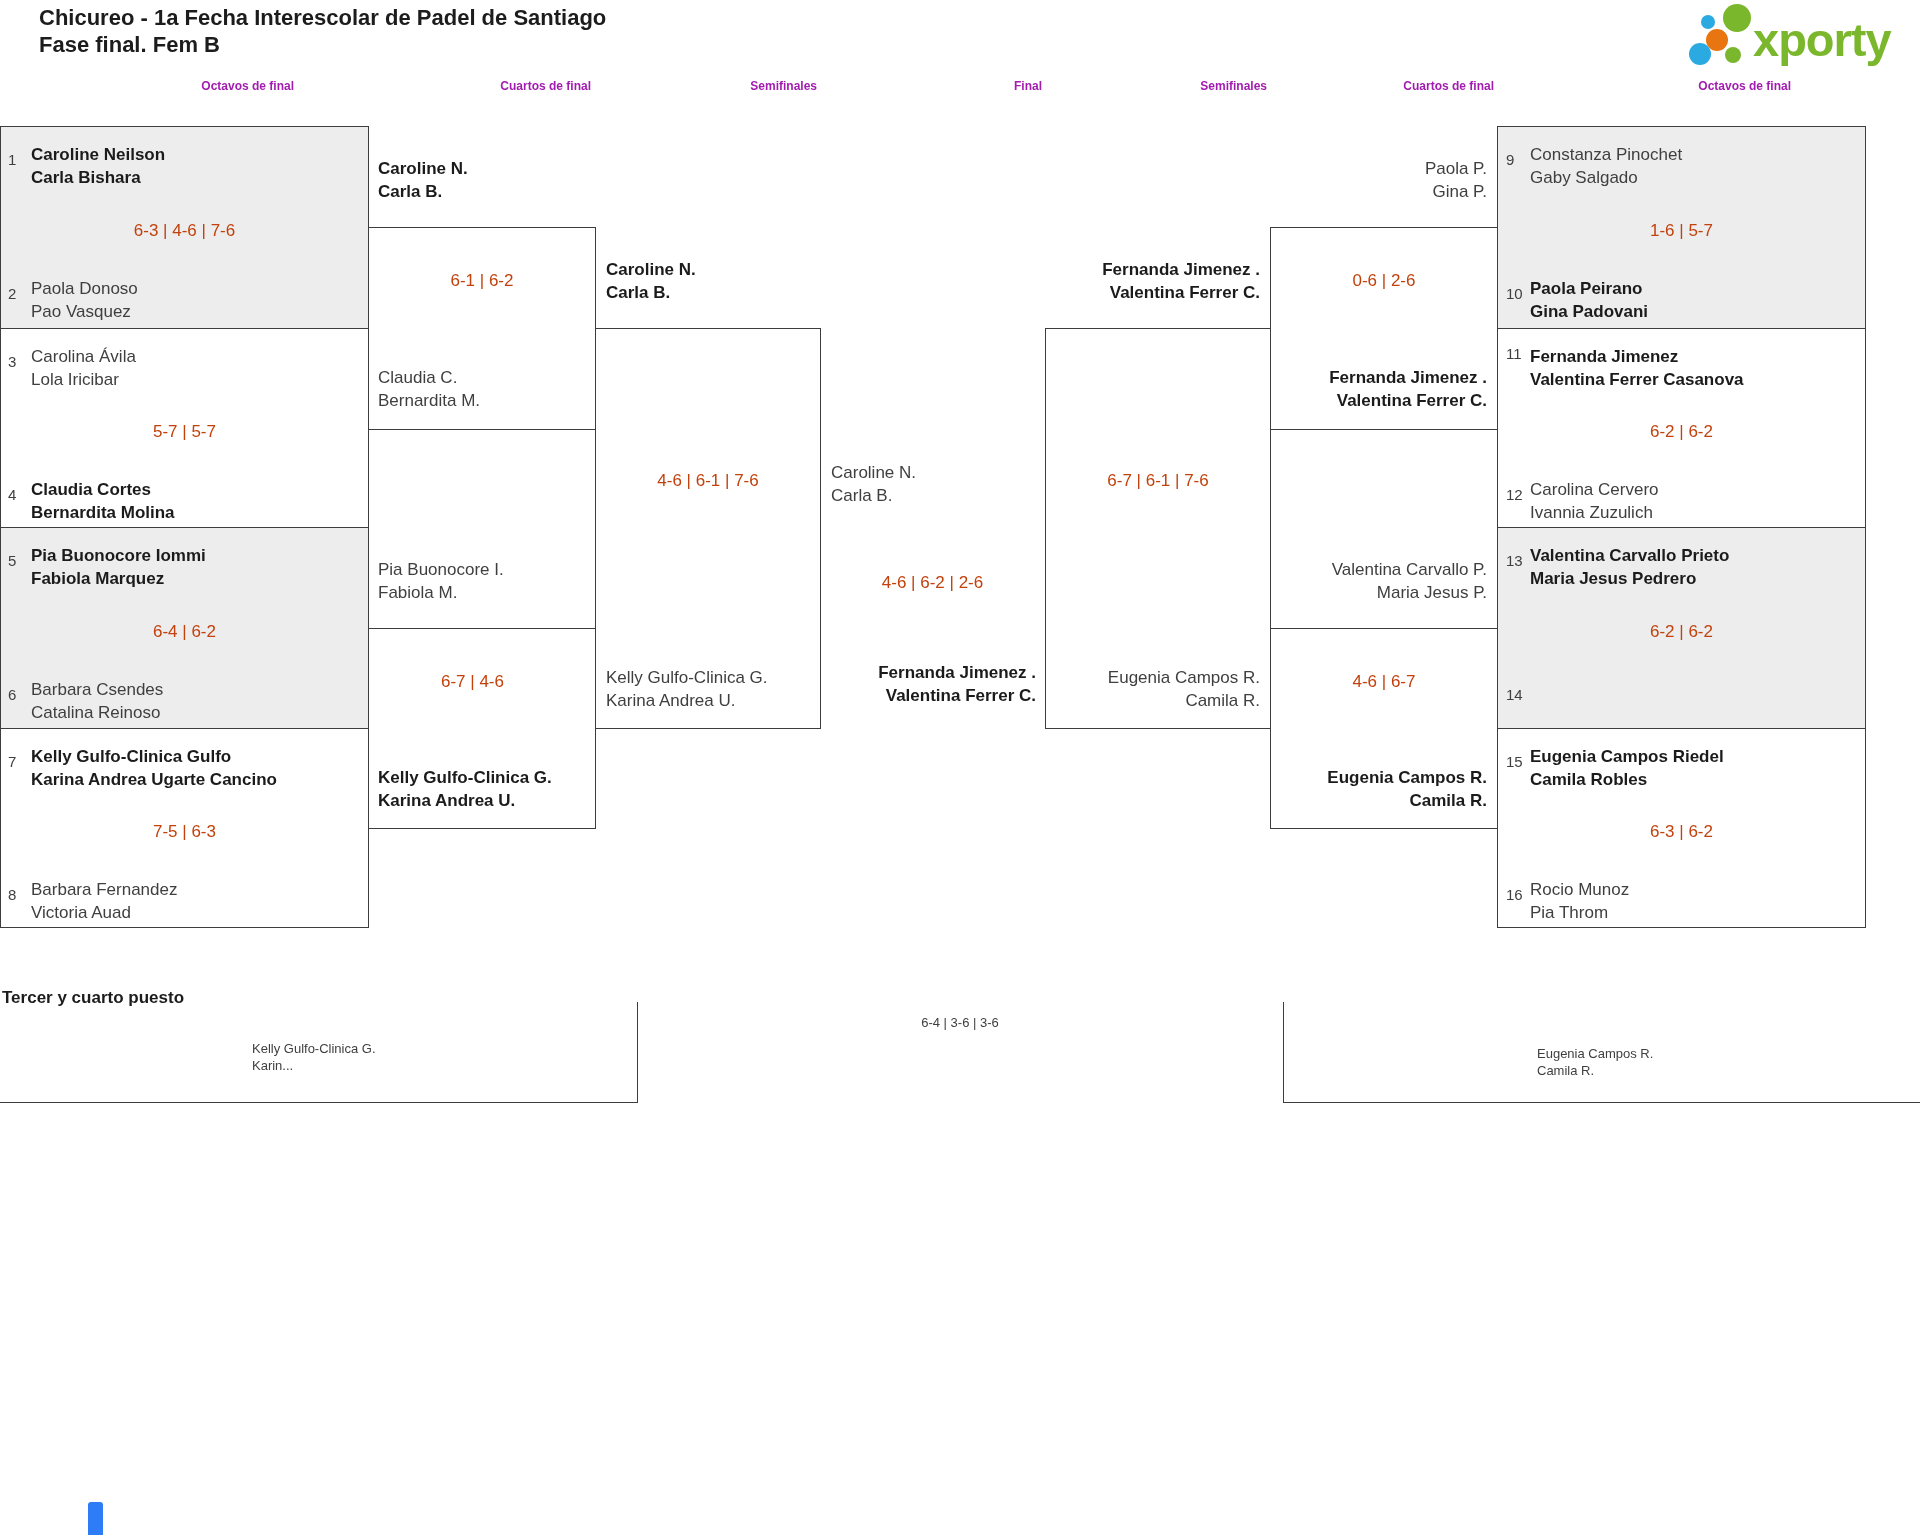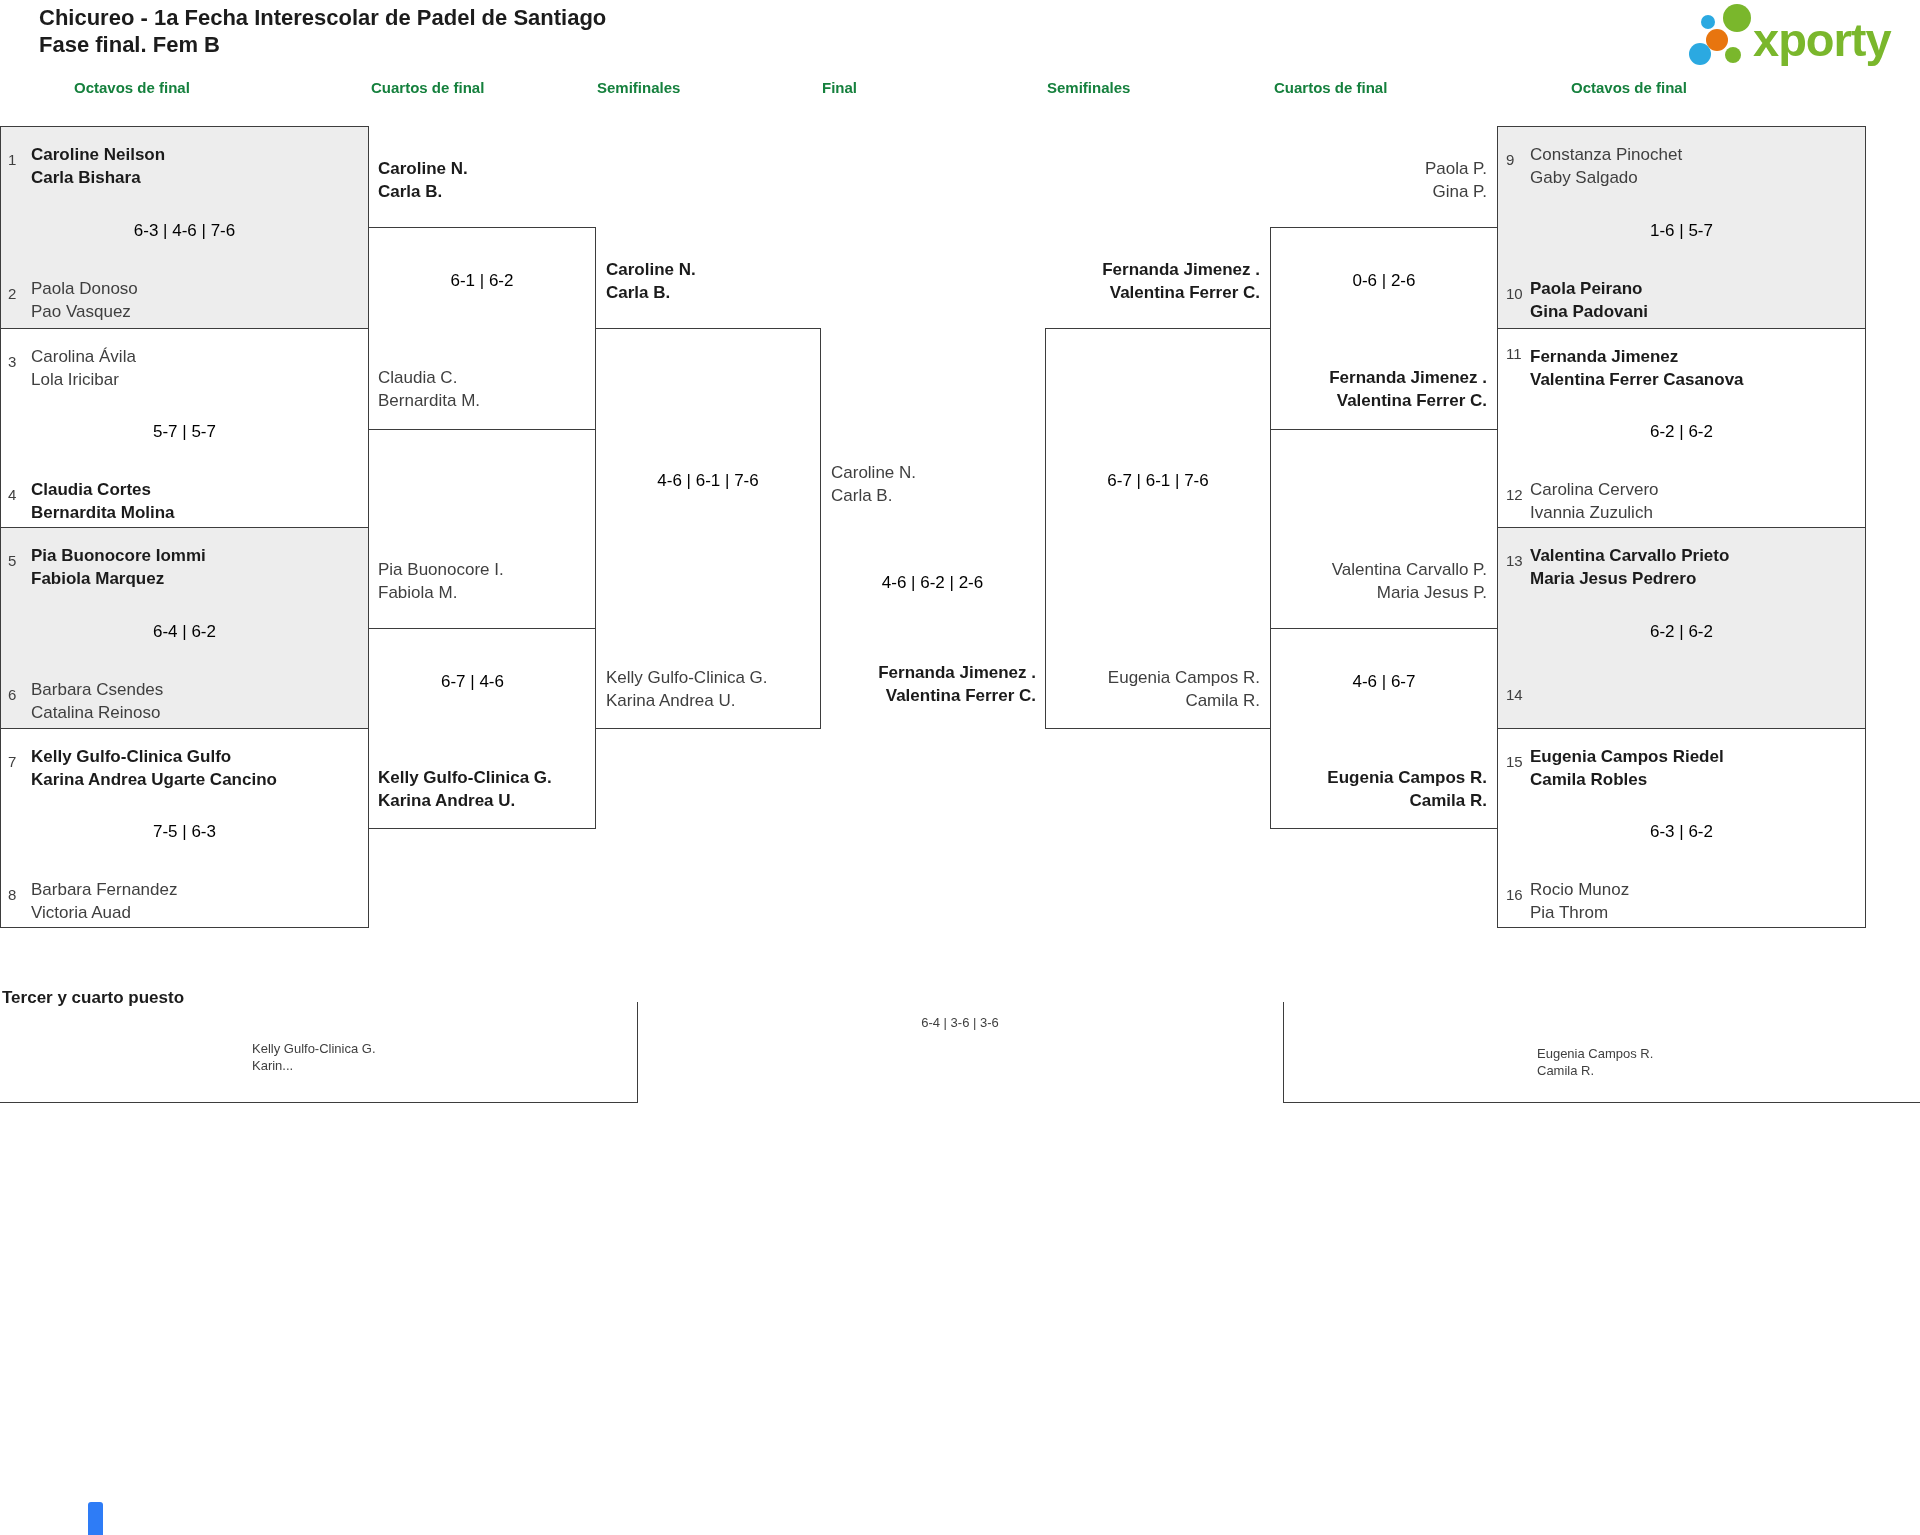--- a/index.html
+++ b/index.html
@@ -2,28 +2,28 @@
 <html><head>
 <meta charset="utf-8">
 <style>
   html,body{margin:0;padding:0;background:#ffffff;}
   .stage{
     position:relative;width:1920px;height:1535px;overflow:hidden;
     font-family:"Liberation Sans",sans-serif;color:#3f3f3f;background:#fff;
   }
   .abs{position:absolute;}
   .title{font-size:22px;font-weight:bold;color:#1c1c1c;line-height:27px;white-space:nowrap;margin-left:36px;}
-  .round-hdr{font-size:15px;font-weight:bold;color:#15803d;text-align:left;}
+  .round-hdr{font-size:12px;font-weight:bold;color:#a21caf;text-align:right;}
   .box{position:absolute;border:1px solid #3d3d3d;box-sizing:border-box;background:#fff;}
   .box.gray{background:#ededed;}
   .team{font-size:17px;line-height:23px;white-space:pre-line;color:#3f3f3f;}
   .team.win{font-weight:bold;color:#1b1b1b;}
   .team.ra{text-align:right;}
   .seed{font-size:15px;color:#3f3f3f;}
-  .score{font-size:17px;color:#000000;text-align:center;white-space:nowrap;}
+  .score{font-size:17px;color:#c2410c;text-align:center;white-space:nowrap;}
   .line{position:absolute;background:#3d3d3d;}
   .small-team{font-size:13px;line-height:17px;white-space:pre-line;color:#3f3f3f;}
   .small-score{font-size:13px;color:#3f3f3f;text-align:center;}
   .tp-hdr{font-size:17px;font-weight:bold;color:#1c1c1c;}
   .logo-dot{position:absolute;border-radius:50%;}
   .logo-text{position:absolute;font-size:47px;font-weight:800;letter-spacing:-1px;line-height:47px;}
 </style>
 </head>
 <body>
 

